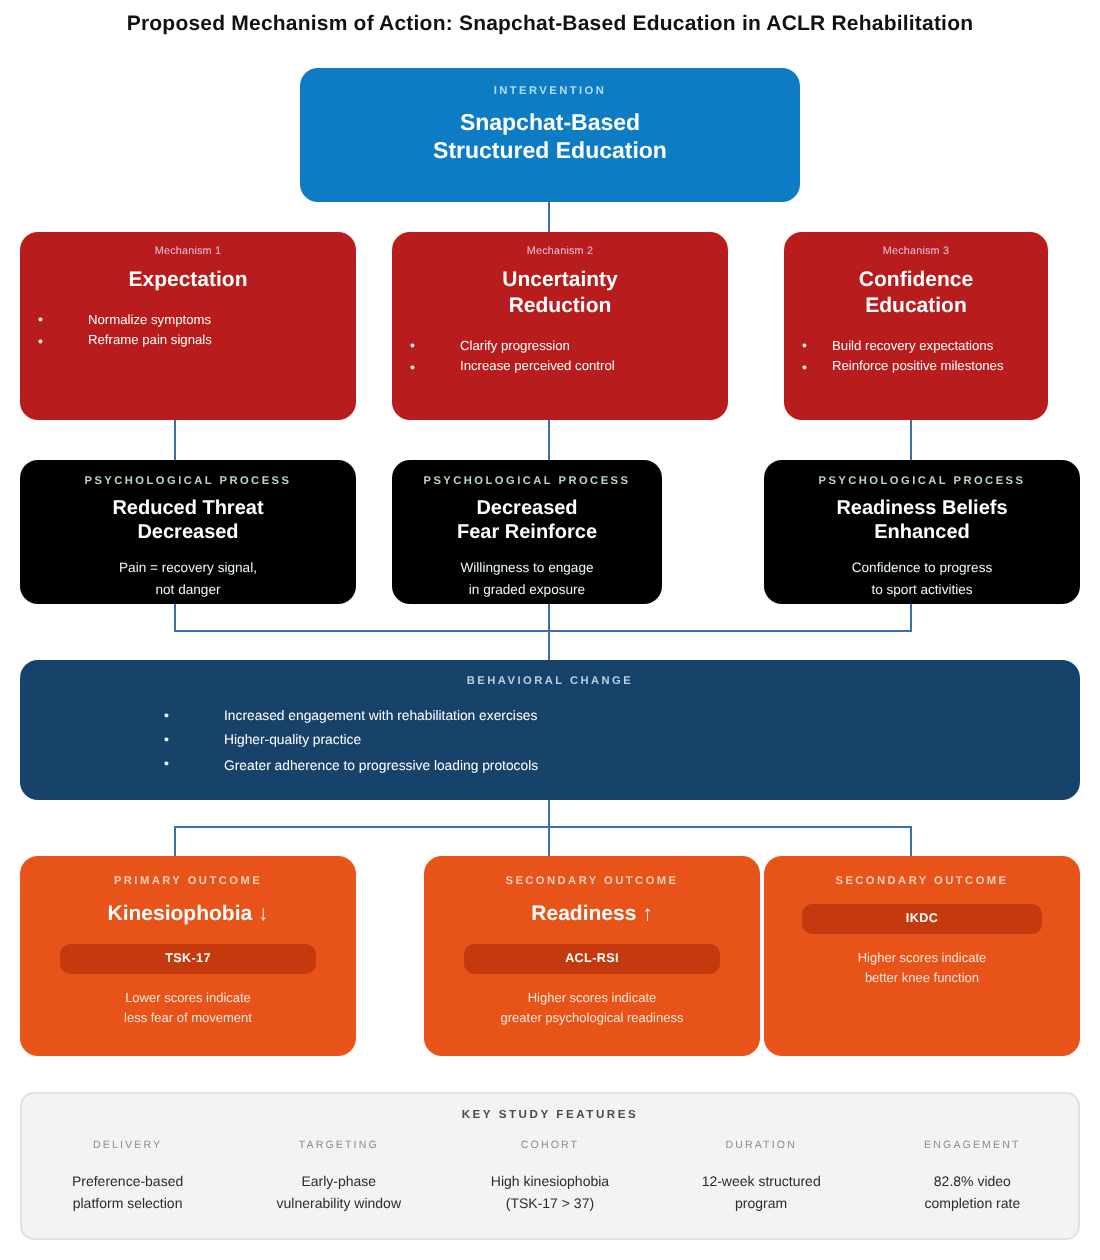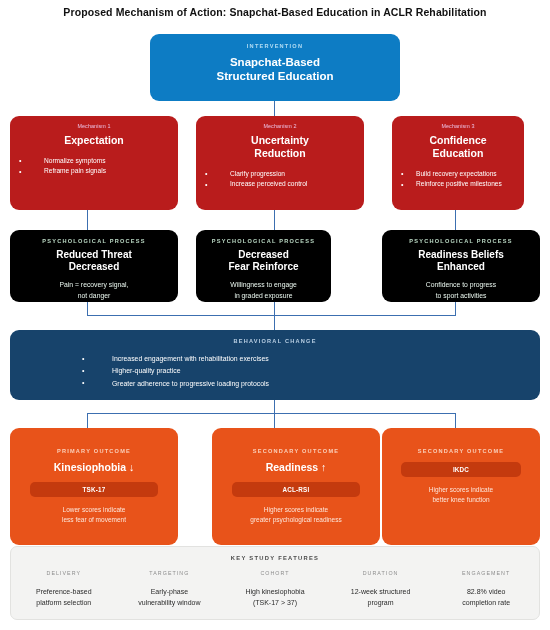--- a/index.html
+++ b/index.html
@@ -90,23 +90,23 @@
   }
   .behav .eyebrow{color:#c7dbee;}
   .behav .bullets{
     margin:9px 0 0 0;font-size:6.9px;line-height:1.78;
   }
   .behav .bullets li{padding-left:102px;}
   .behav .bullets li:before{left:72px;}
 
   
   .out{
-    top:428px;height:117px;
+    top:428px;height:100px;
     background:#e8531a;
-    padding-top:20px;
+    padding-top:10px;
   }
   .out.o1{left:10px;width:168px;}
   .out.o2{left:212px;width:168px;}
   .out.o3{left:382px;width:158px;}
   .out .eyebrow{color:#fcd9c6;}
   .out .headline{font-size:10.5px;margin-top:7px;}
   .chip{
     display:block;margin:8px auto 0 auto;
     width:128px;height:15px;line-height:15px;
     background:#c43a0e;border-radius:5px;

